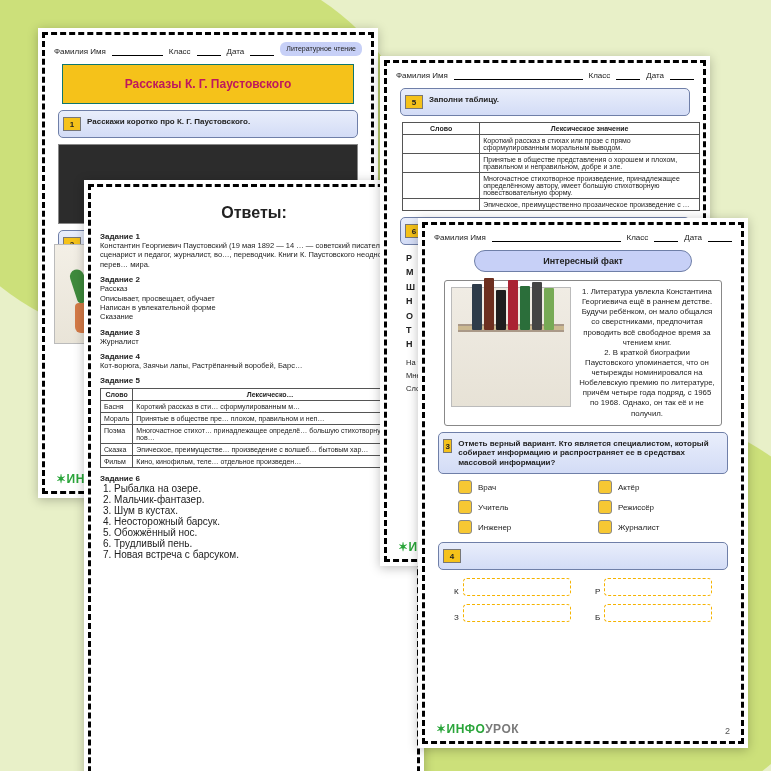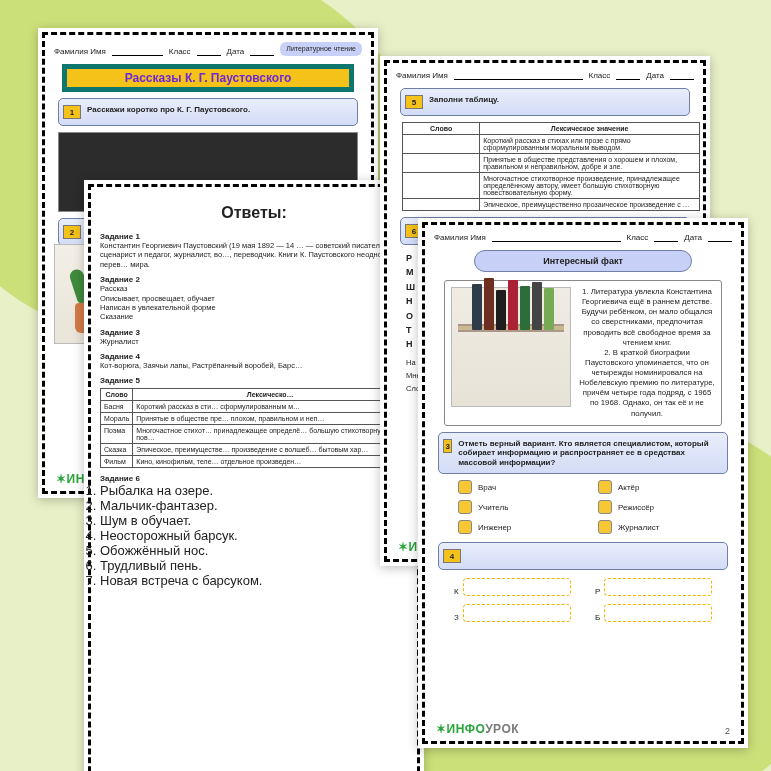--- a/index.html
+++ b/index.html
@@ -56,26 +56,26 @@
     background: #c7d0f7;
     padding: 3px 6px;
     border-radius: 6px;
     text-align: center;
     line-height: 1.1;
     font-size: 7px;
   }
 
   .title-bar {
     background: #f5c21a;
-    color: #6d28d9;
+    color: #be185d;
     font-weight: bold;
     text-align: center;
-    padding: 2px 4px;
+    padding: 12px 4px;
     font-size: 12px;
-    border: 5px solid #0f766e;
+    border: 1px solid #0f766e;
     margin: 4px 8px;
   }
 
   .task-block {
     background: linear-gradient(#e9eefb,#d3dcf6);
     border: 1px solid #6f7fa8;
     border-radius: 5px;
     padding: 6px 6px 6px 4px;
     display: flex;
     gap: 6px;
@@ -110,21 +110,21 @@
     width: 100%;
     border-collapse: collapse;
   }
   .tbl th, .tbl td {
     border: 1px solid #555;
     padding: 2px 3px;
     font-size: 7px;
     vertical-align: top;
   }
   .tbl th { text-align: center; font-weight: bold; }
-  ol.ans-list { font-size: 13px; }
+  ol.ans-list { margin-left: 14px; font-size: 10px; }
 
   .plant-img {
     position: absolute;
     left: 12px;
     bottom: 150px;
     width: 90px; height: 100px;
     background: linear-gradient(#f3efe6,#e9e4d8);
     border: 1px solid #bbb;
   }
   .plant-img::after{
@@ -301,21 +301,21 @@
             </tr>
       </tbody>
         </table>
     </div>
 
     <div class="ans-sec">
         <div class="ans-h">Задание 6</div>
       <ol class="ans-list">
         <li>Рыбалка на озере.</li>
         <li>Мальчик-фантазер.</li>
-        <li>Шум в обучает.</li>
+        <li>Шум в кустах.</li>
         <li>Неосторожный барсук.</li>
         <li>Обожжённый нос.</li>
         <li>Трудливый пень.</li>
         <li>Новая встреча с барсуком.</li>
       </ol>
     </div>
 
     <div class="footer-logo">
       <span style="color:#2aa53a">✶</span><span class="i1">ИНФО</span><span class="i2">УРОК</span>
     </div>

